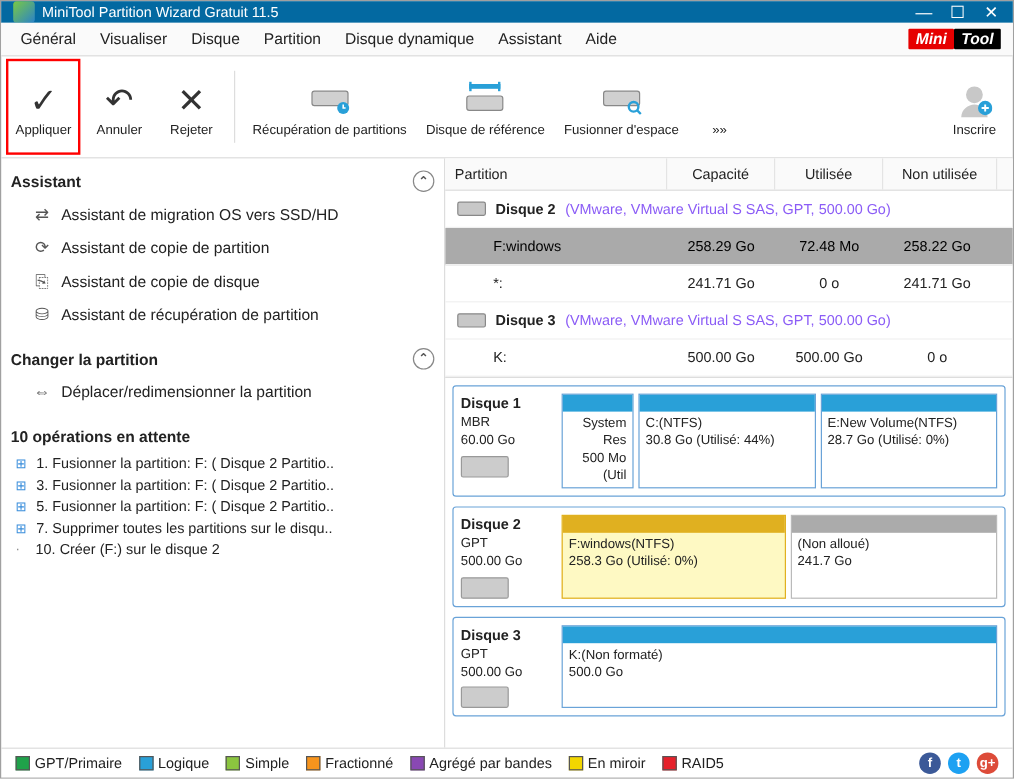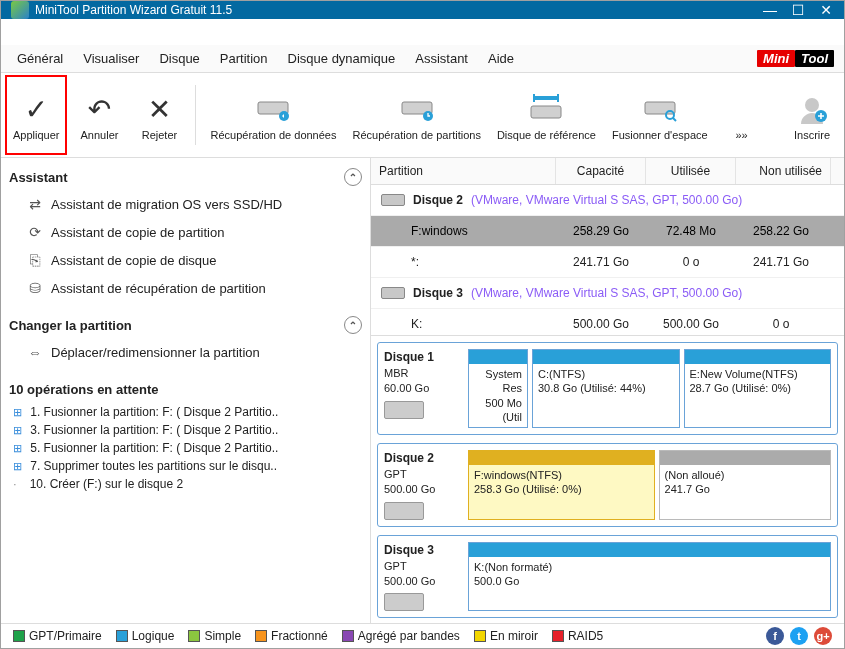--- a/index.html
+++ b/index.html
@@ -4,21 +4,21 @@
 <style>
   * { box-sizing: border-box; }
   body { margin:0; padding:0; font-family: "Segoe UI", Tahoma, sans-serif; font-size:12px; color:#222; background:#fff; }
   .window { width:845px; height:649px; border:1px solid #a0a0a0; display:flex; flex-direction:column; background:#fff; }
   
   .titlebar { height:18px; background:#0369a1; color:#fff; display:flex; align-items:center; padding:0 4px; }
   .titlebar .app-icon { width:18px; height:18px; margin:0 6px; background:linear-gradient(135deg,#7ac943,#2a82c9); border-radius:3px; }
   .titlebar .title-text { flex:1; font-size:12px; }
   .titlebar .win-btn { width:28px; height:28px; display:flex; align-items:center; justify-content:center; color:#fff; font-size:14px; cursor:pointer; }
   
-  .menubar { height:28px; display:flex; align-items:center; border-bottom:1px solid #ddd; padding:0 6px; background:#fafafa;margin-top:26px; }
+  .menubar { height:28px; display:flex; align-items:center; border-bottom:1px solid #ddd; padding:0 6px; background:#fafafa; }
   .menubar .menu-item { padding:4px 10px; cursor:pointer; font-size:13px;}
   .menubar .logo { margin-left:auto; margin-right:4px; height:18px; display:flex; align-items:center; }
   .logo .m { background:#e60000; color:#fff; font-style:italic; font-weight:bold; padding:1px 6px; font-size:13px; border-radius:1px; }
   .logo .t { background:#000; color:#fff; font-style:italic; font-weight:bold; padding:1px 6px; font-size:13px; border-radius:1px; }
   
   .toolbar { height:85px; display:flex; align-items:center; border-bottom:1px solid #ddd; padding:0 4px; gap:4px; }
   .tool-btn { display:flex; flex-direction:column; align-items:center; justify-content:center; min-width:56px; height:80px; padding:4px 6px; cursor:pointer; font-size:11px; text-align:center; position:relative;}
   .tool-btn .glyph{ height:40px; display:flex; align-items:center; justify-content:center; font-size:28px; color:#333; }
   .tool-btn.highlight { border:2px solid #ff0000; }
   .tool-sep{ width:1px; height:60px; background:#ddd; margin:0 4px; }
@@ -109,30 +109,20 @@
    <div class="tool-btn">
      <div class="glyph">✕</div>
      <span>Rejeter</span>
    </div>
    <div class="tool-sep"></div>
    <div class="tool-btn">
      <div class="glyph">
           <svg width="34" height="26">
             <rect x="2" y="6" width="30" height="12" rx="2" fill="#d0d0d0" stroke="#888"></rect>
             <circle cx="28" cy="20" r="5" fill="#29a0d8"></circle>
-            <path d="M26 20l2-2v4z" fill="#fff"></path>
-          </svg>
-        </div>
-     <span>Récupération de données</span>
-   </div>
-   <div class="tool-btn">
-     <div class="glyph">
-          <svg width="34" height="26">
-            <rect x="2" y="6" width="30" height="12" rx="2" fill="#d0d0d0" stroke="#888"></rect>
-            <circle cx="28" cy="20" r="5" fill="#29a0d8"></circle>
             <path d="M28 17v3h2" stroke="#fff" stroke-width="1.3" fill="none"></path>
           </svg>
         </div>
      <span>Récupération de partitions</span>
    </div>
    <div class="tool-btn">
      <div class="glyph">
           <svg width="34" height="30">
             <rect x="4" y="2" width="26" height="4" fill="#29a0d8"></rect>
             <rect x="2" y="12" width="30" height="12" rx="2" fill="#d0d0d0" stroke="#888"></rect>
@@ -227,21 +217,21 @@
             </div>
       </div>
     </div>
   </div>
 
   <div class="main">
     <div class="grid-head">
       <div class="col" style="flex:0 0 185px">Partition</div>
       <div class="col" style="flex:0 0 90px;text-align:center">Capacité</div>
       <div class="col" style="flex:0 0 90px;text-align:center">Utilisée</div>
-      <div class="col" style="flex:0 0 95px;text-align:right">Non utilisée</div>
+      <div class="col" style="flex:0 0 95px;text-align:center">Non utilisée</div>
     </div>
     <div class="grid-body" id="grid-body">
           <div class="disk-group">
             <div class="diskicon"></div>
             <span class="diskname">Disque 2</span>
             <span class="diskinfo">(VMware, VMware Virtual S SAS, GPT, 500.00 Go)</span>
           </div>
           <div class="part-row selected">
             <div class="c1">F:windows</div>
             <div class="c2">258.29 Go</div>

